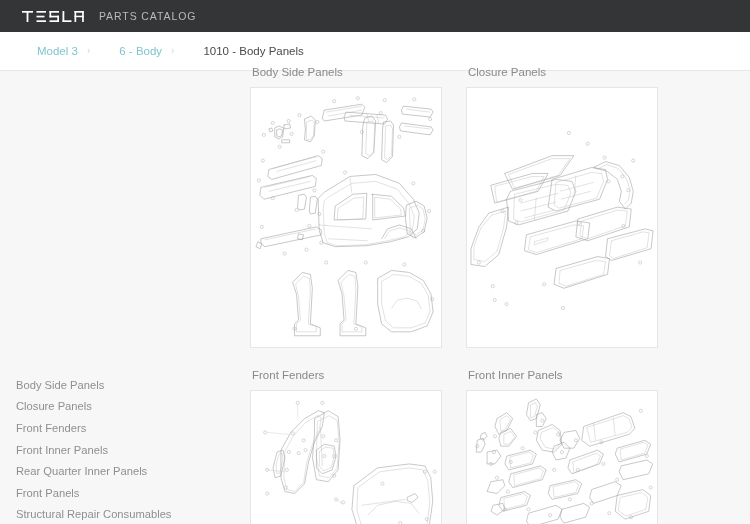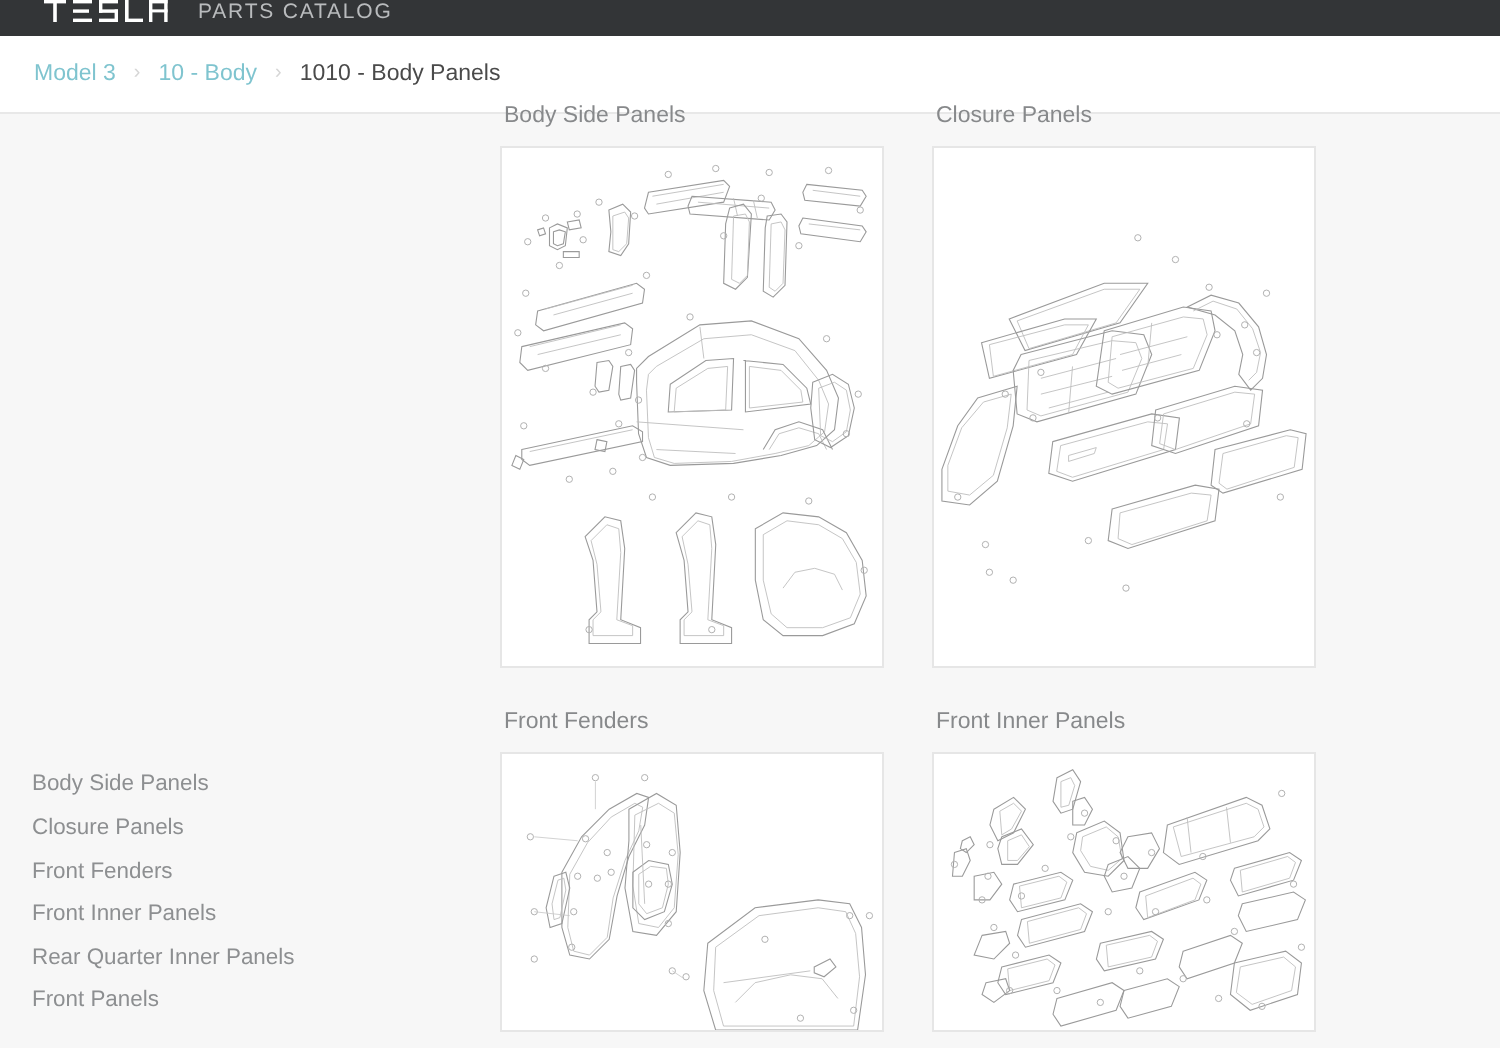--- a/index.html
+++ b/index.html
@@ -11,24 +11,24 @@
     width: 750px;
     height: 524px;
     overflow: hidden;
     background: #f7f7f7;
     font-family: "Liberation Sans", sans-serif;
     -webkit-font-smoothing: antialiased;
   }
 
   
   .header {
-    height: 18px;
+    height: 32px;
     background: #333537;
     display: flex;
-    align-items: flex-start;
+    align-items: center;
     padding: 0 0 0 22px;
     box-sizing: border-box;
   }
   .brand-logo {
     display: flex;
     align-items: center;
     gap: 4.5px;
     height: 11px;
   }
   .brand-logo svg { display: block; }
@@ -47,20 +47,21 @@
     border-bottom: 1px solid #e8e8e8;
     display: flex;
     align-items: center;
     padding-left: 17px;
     box-sizing: border-box;
   }
   .crumb {
     font-size: 11.5px;
     color: #7fc4cf;
     white-space: nowrap;
+    margin-left: 20px;
   }
   .crumb.current { color: #4a4a4a; text-align: right; }
   .crumb-sep {
     color: #d6d6d6;
     font-size: 10px;
     margin: 0 9px;
     line-height: 1;
   }
 
   
@@ -153,34 +154,35 @@
         <rect x="52.5" y="4.7" width="9.3" height="1.5"></rect>
       </g>
     </svg>
   </div>
   <div class="brand-sub">PARTS CATALOG</div>
 </div>
 
 <div class="breadcrumb-bar">
   <span class="crumb">Model 3</span>
   <span class="crumb-sep">›</span>
-  <span class="crumb">10 - Body</span>
+  <span class="crumb">6 - Body</span>
   <span class="crumb-sep">›</span>
   <span class="crumb current">1010 - Body Panels</span>
 </div>
 
 <div class="page">
 
   <div class="sidebar">
     <div class="side-item">Body Side Panels</div>
     <div class="side-item">Closure Panels</div>
     <div class="side-item">Front Fenders</div>
     <div class="side-item">Front Inner Panels</div>
     <div class="side-item">Rear Quarter Inner Panels</div>
     <div class="side-item">Front Panels</div>
+    <div class="side-item">Structural Repair Consumables</div>
   </div>
 
   <div class="content">
 
     <div class="card">
       <div class="card-title">Body Side Panels</div>
       <div class="card-frame">
         <svg viewBox="0 0 192 261">
           <g>
 

